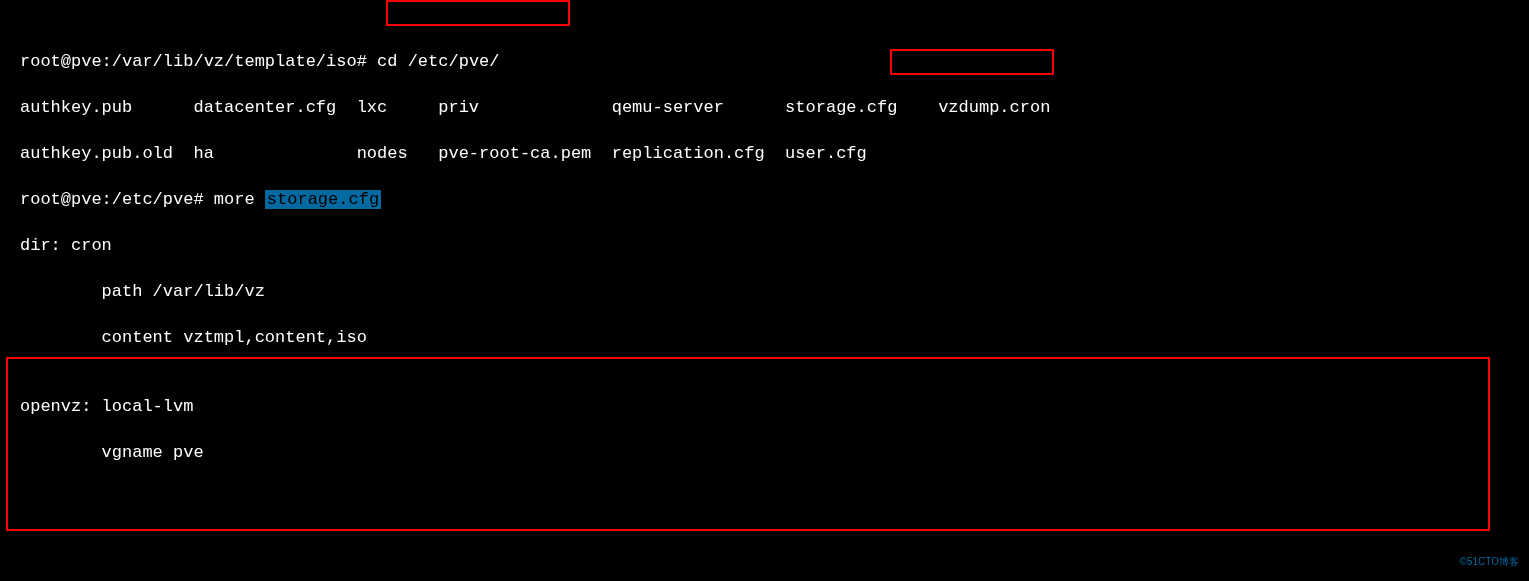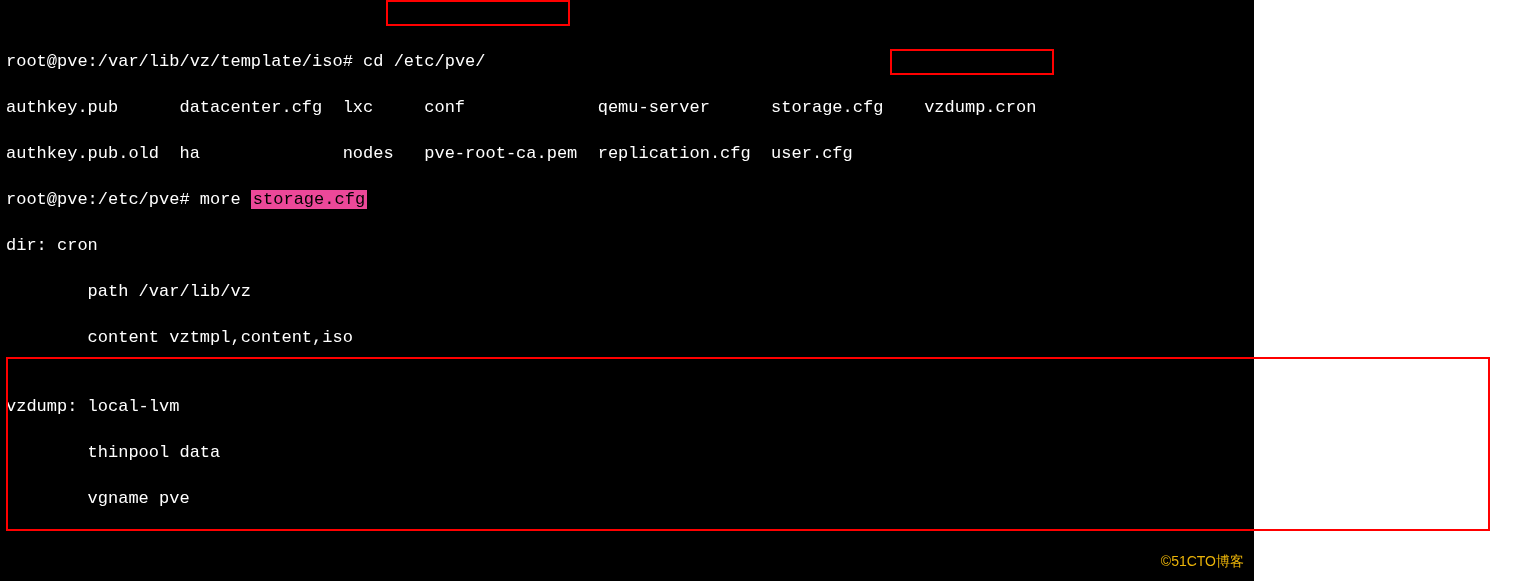--- a/index.html
+++ b/index.html
@@ -1,69 +1,68 @@
 <!DOCTYPE html>
 <html><head>
 <meta charset="utf-8">
 <style>
   html, body {
     margin: 0;
     padding: 0;
     background: #ffffff;
   }
   .terminal {
-    width: 1254px;
+    width: 1529px;
     height: 581px;
     background: #000000;
     font-family: "Consolas", "Courier New", monospace;
     font-size: 17px;
     line-height: 23px;
     color: #ffffff;
     position: relative;
     box-sizing: border-box;
-    padding: 4px 0 0 6px;
+    padding: 4px 0 0 20px;
     white-space: pre;
     letter-spacing: 0px;
   }
   .line { white-space: pre; }
   .hl-arg {
-    background: #ec4899;
+    background: #0369a1;
     color: #000000;
     padding: 0 2px;
   }
   .redbox1 {
     position: absolute;
     border: 2px solid #ff0000;
     pointer-events: none;
   }
   .watermark {
     position:absolute;
     right:10px;
     bottom:8px;
-    color:#eab308;
-    font-size:14px;
+    color:#0369a1;
+    font-size:10px;
     font-family: sans-serif;
     white-space: nowrap;
   }
 </style>
 </head>
 <body>
 
 <div class="terminal">
 
 <div class="line"><span>root@pve:/var/lib/vz/template/iso# </span><span>cd /etc/pve/</span></div>
-<div class="line">authkey.pub      datacenter.cfg  lxc     conf             qemu-server      storage.cfg    vzdump.cron</div>
+<div class="line">authkey.pub      datacenter.cfg  lxc     priv             qemu-server      storage.cfg    vzdump.cron</div>
 <div class="line">authkey.pub.old  ha              nodes   pve-root-ca.pem  replication.cfg  user.cfg</div>
 <div class="line"><span>root@pve:/etc/pve# </span><span>more </span><span class="hl-arg">storage.cfg</span></div>
 <div class="line">dir: cron</div>
 <div class="line">        path /var/lib/vz</div>
 <div class="line">        content vztmpl,content,iso</div>
 <div class="line"></div>
-<div class="line">vzdump: local-lvm</div>
-<div class="line">        thinpool data</div>
+<div class="line">openvz: local-lvm</div>
 <div class="line">        vgname pve</div>
 
 <div class="line"></div>
 
 
 
 
 
 
 

